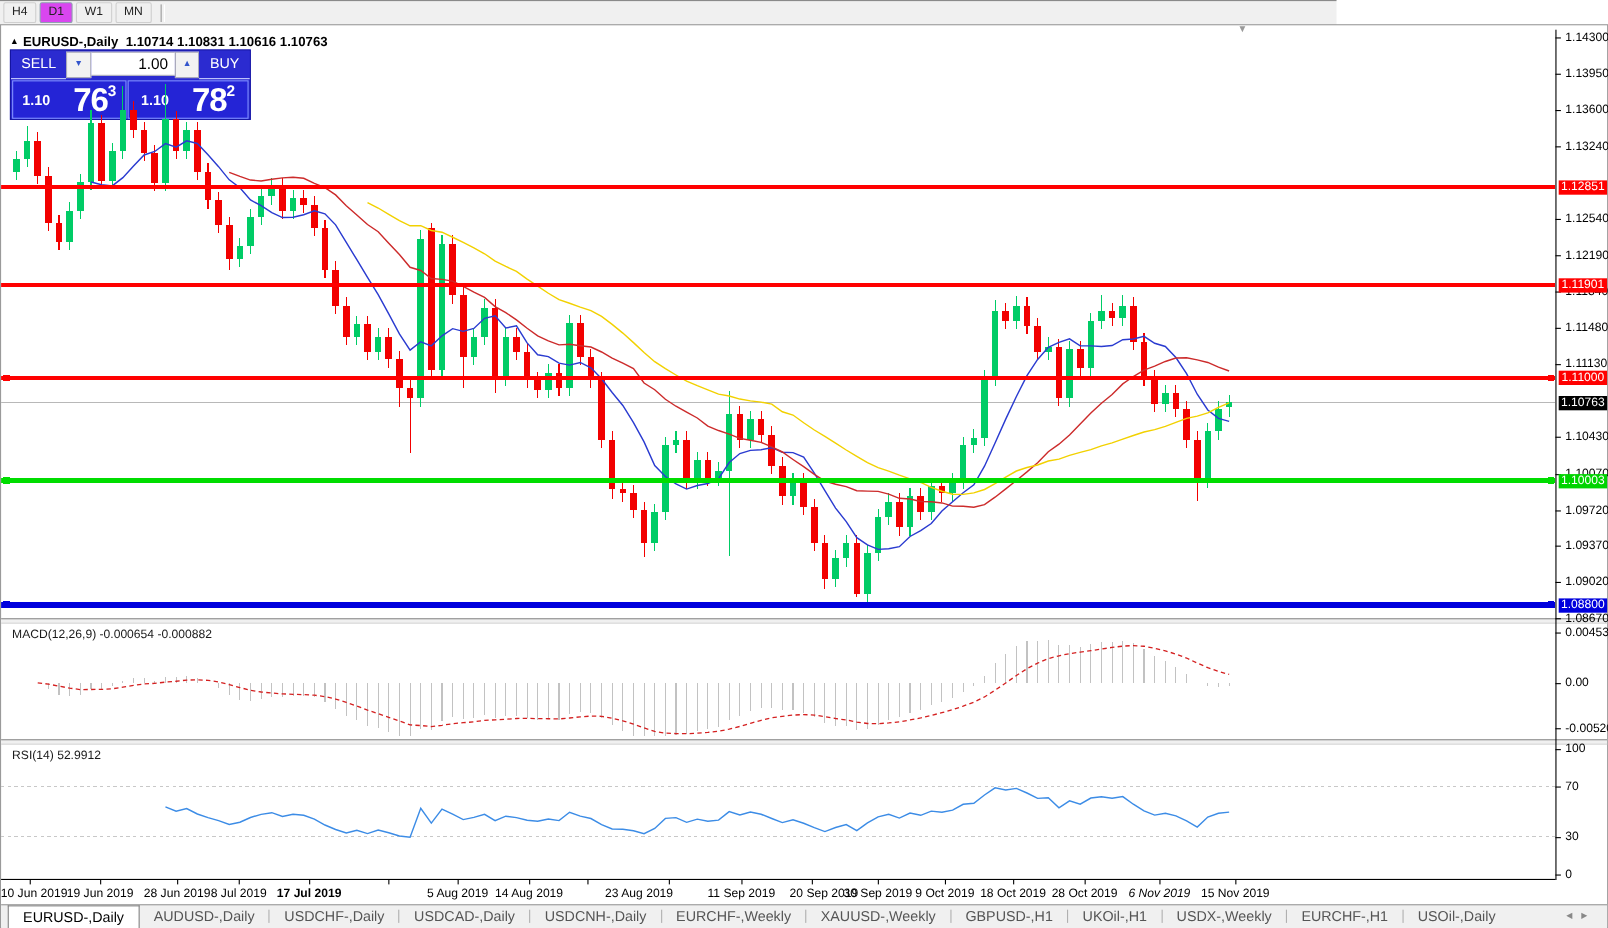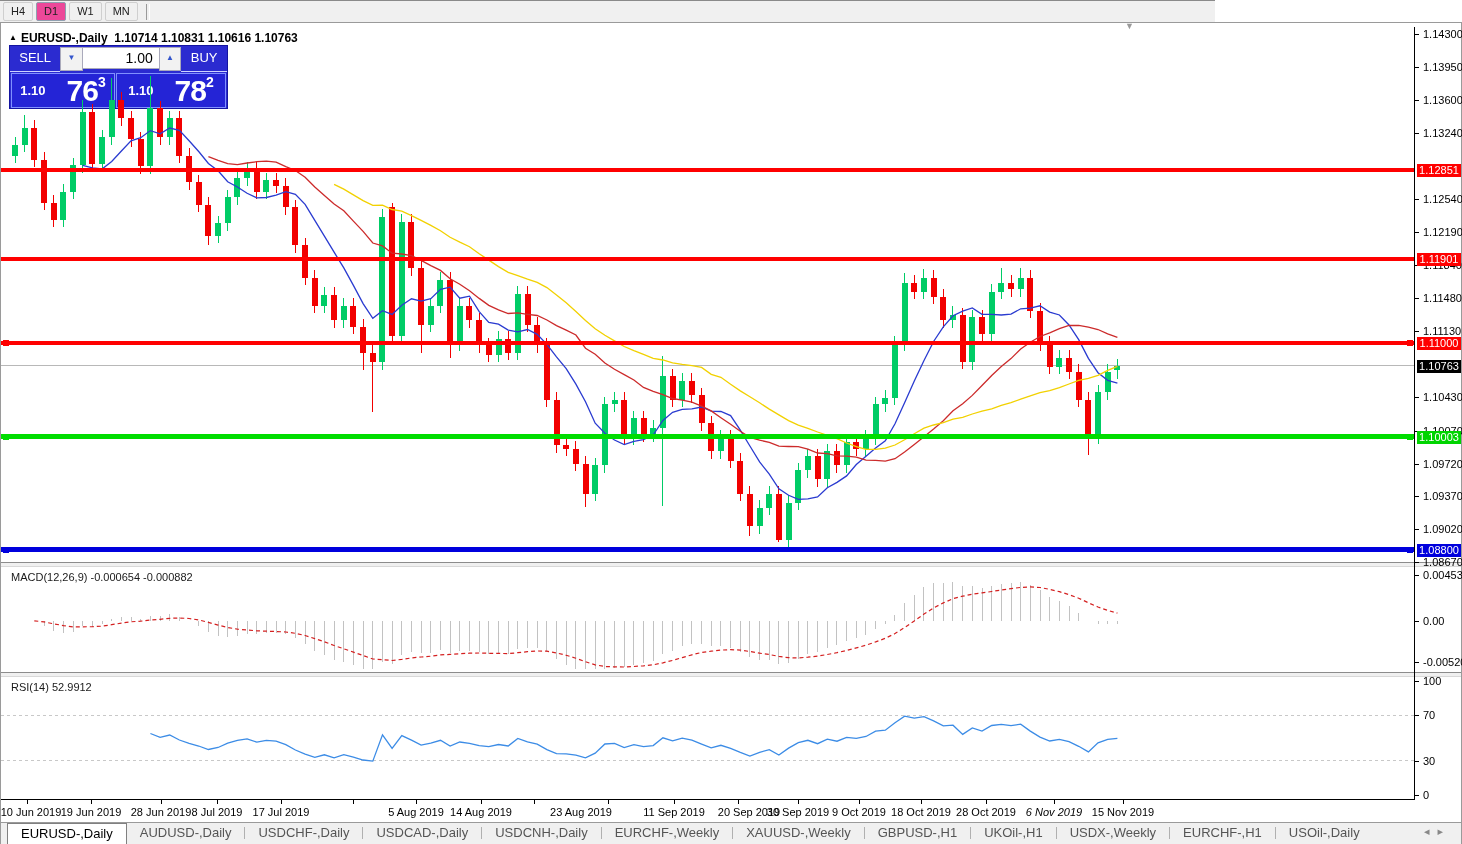--- a/index.html
+++ b/index.html
@@ -3,21 +3,21 @@
 <meta charset="utf-8">
 <style>
   html,body{margin:0;padding:0;background:#fff;}
   body{width:1462px;height:844px;position:relative;overflow:hidden;
        font-family:"Liberation Sans","DejaVu Sans",sans-serif;-webkit-font-smoothing:none;}
   
   #tf-bar{position:absolute;left:0;top:0;width:1215px;height:21px;background:#f0f0f0;
           border-top:1px solid #8a8a8a;border-bottom:1px solid #b7b7b7;display:flex;align-items:center;}
   .tfbtn{height:17px;line-height:17px;padding:0 7px;margin-left:3px;font-size:11px;color:#222;
          border:1px solid #cfcfcf;background:#f0f0f0;border-radius:2px;cursor:default;}
-  .tfbtn.active{background:#ec4899;border:1px solid #8fa0b0;}
+  .tfbtn.active{background:#d946ef;border:1px solid #8fa0b0;}
   .tfsep{width:2px;height:16px;margin-left:8px;border-left:1px solid #9a9a9a;border-right:1px solid #fff;}
   
   #chartwin{position:absolute;left:0;top:22px;width:1460px;height:820px;background:#fff;
             border:1px solid #9a9a9a;}
   #plot-border-right{position:absolute;left:1413px;top:4px;width:1px;height:773px;background:#000;}
   .hsep{position:absolute;left:0;width:1460px;height:3px;background:#f0f0f0;
         border-top:1px solid #8c8c8c;border-bottom:1px solid #d8d8d8;}
   #win-drop{position:absolute;left:1124px;top:-2px;font-size:9px;color:#9a9a9a;}
   
   #title-row{position:absolute;left:8px;top:8px;font-size:12px;color:#000;font-weight:600;}
@@ -476,21 +476,21 @@
   <div id="date-axis">
       <div class="dtick" style="left: 26px;"></div>
       <div class="dlbl" style="left: 30px;">10 Jun 2019</div>
       <div class="dtick" style="left: 90px;"></div>
       <div class="dlbl" style="left: 90px;">19 Jun 2019</div>
       <div class="dtick" style="left: 160px;"></div>
       <div class="dlbl" style="left: 160px;">28 Jun 2019</div>
       <div class="dtick" style="left: 216px;"></div>
       <div class="dlbl" style="left: 216px;">8 Jul 2019</div>
       <div class="dtick" style="left: 280px;"></div>
-      <div class="dlbl" style="left: 280px;">17 Jul 2019</div>
+      <div class="dlbl" style="left: 280px; font-weight: bold;">17 Jul 2019</div>
       <div class="dtick" style="left: 352px;"></div>
       <div class="dlbl" style="left: 352px; margin-top: 28px;">26 Jul 2019</div>
       <div class="dtick" style="left: 415px;"></div>
       <div class="dlbl" style="left: 415px;">5 Aug 2019</div>
       <div class="dtick" style="left: 480px;"></div>
       <div class="dlbl" style="left: 480px;">14 Aug 2019</div>
       <div class="dtick" style="left: 533px;"></div>
       <div class="dlbl" style="left: 540px; margin-left: 40px;">23 Aug 2019</div>
       <div class="dtick" style="left: 607px;"></div>
       <div class="dlbl" style="left: 607px; margin-top: 48px;">2 Sep 2019</div>

